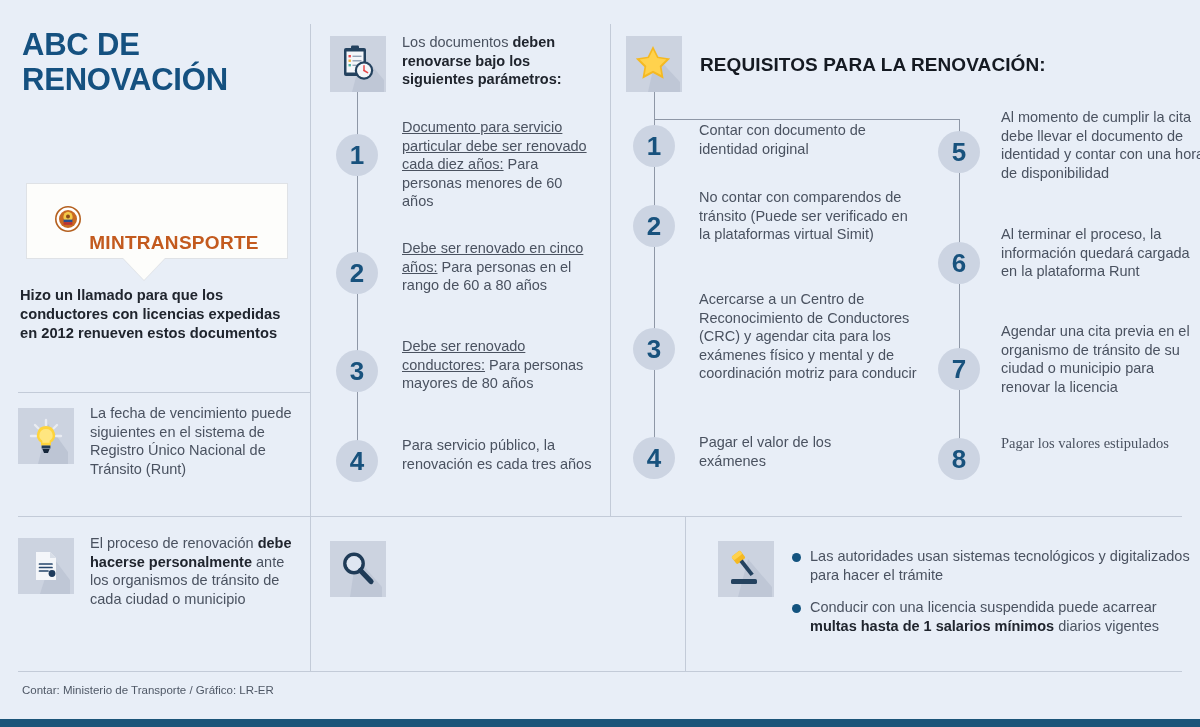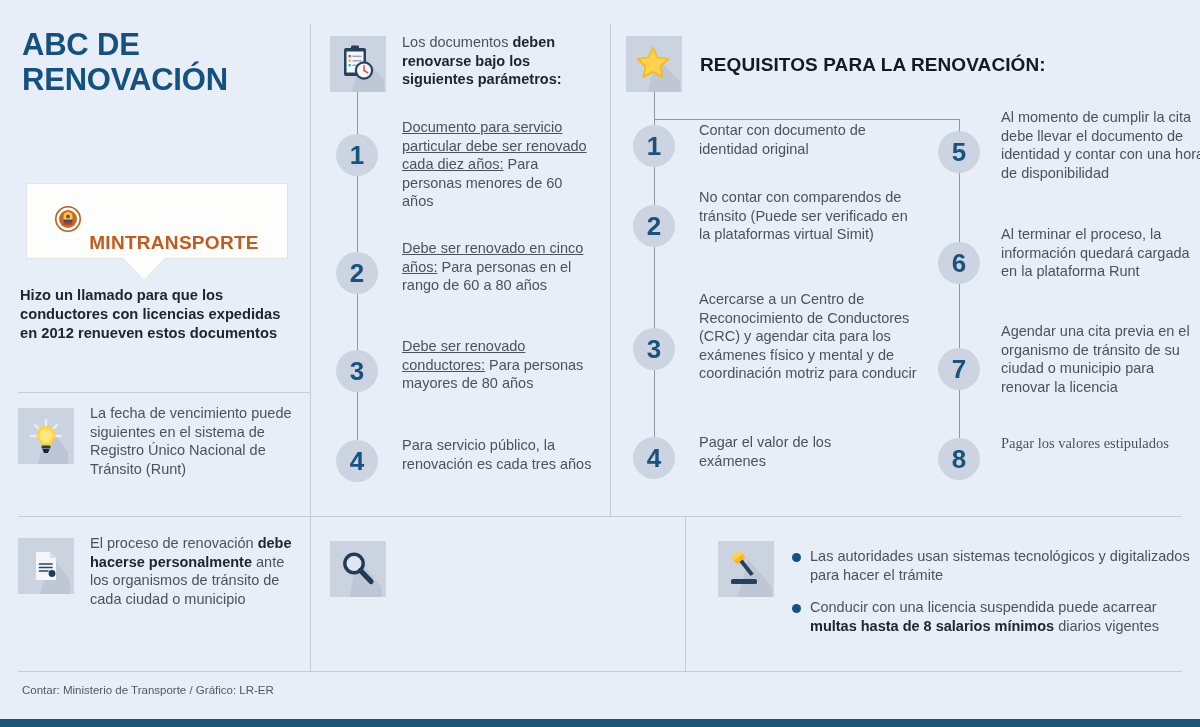--- a/index.html
+++ b/index.html
@@ -334,20 +334,20 @@
       <rect x="13" y="38" width="26" height="5" rx="1.6" fill="#24425f"></rect>
     </svg>
   </div>
   <div style="position:absolute; left:792px; top:539px; width:400px;margin-top:8px;">
     <div class="bullet-row">
       <span class="dot"></span>
       <span class="body-text">Las autoridades usan sistemas tecnológicos y digitalizados para hacer el trámite</span>
     </div>
     <div class="bullet-row">
       <span class="dot"></span>
-      <span class="body-text"><span>Conducir con una licencia suspendida puede acarrear </span><b>multas hasta de 8 salarios mínimos</b><span> diarios vigentes</span></span>
+      <span class="body-text"><span>Conducir con una licencia suspendida puede acarrear </span><b>multas hasta de 1 salarios mínimos</b><span> diarios vigentes</span></span>
     </div>
   </div>
 
   <div id="footer">Contar: Ministerio de Transporte / Gráfico: LR-ER</div>
   <div id="bottombar"></div>
 
 </div>
 
 </body></html>

